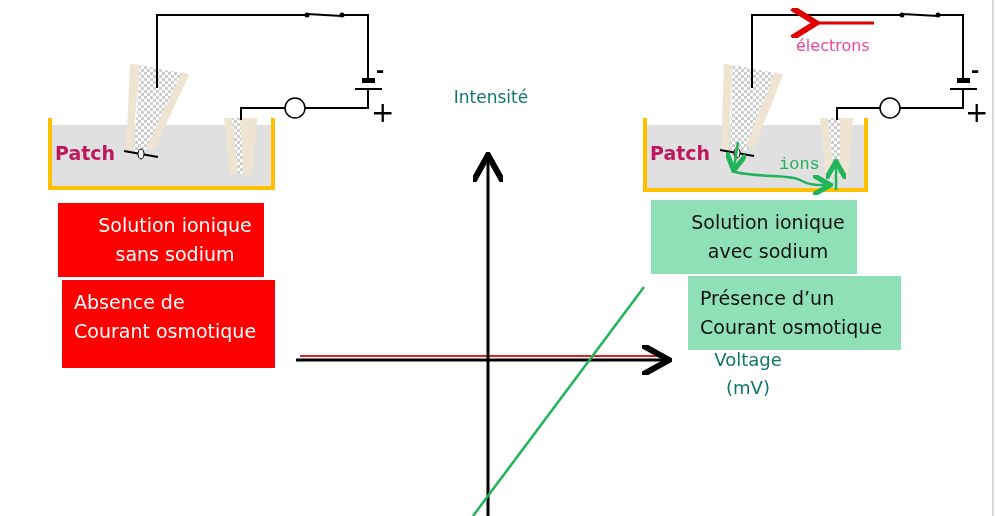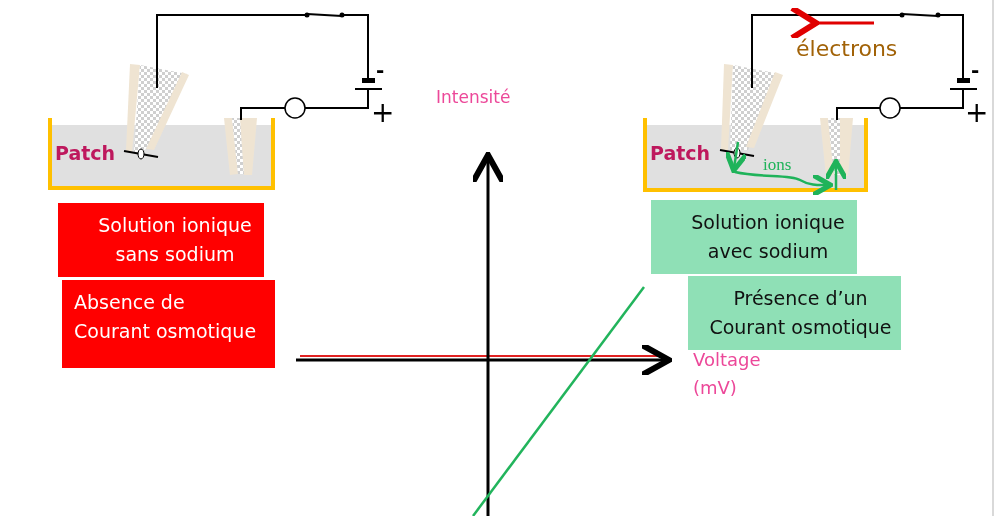--- a/index.html
+++ b/index.html
@@ -7,25 +7,25 @@
          font-family: "Liberation Sans", sans-serif; }
   .right-border { position: absolute; left: 992px; top: 0; width: 2px; height: 516px; background: #d9d9d9; }
   svg.main { position: absolute; left: 0; top: 0; }
   .box { position: absolute; color: #ffffff; font-family: "DejaVu Sans", sans-serif;
          font-size: 19px; line-height: 29px; padding-left: 28px; }
   .box.red { background: #ff0000; }
   .box.green { background: #8fe0b6; color: #111111; }
   .box .line { display: block; white-space: nowrap; }
   .center { text-align: center; }
   .label { position: absolute; font-family: "DejaVu Sans", sans-serif; font-size: 17px;
-           color: #ec4899; text-align: left; line-height: 28px; white-space: nowrap; }
+           color: #0f766e; text-align: center; line-height: 28px; white-space: nowrap; }
   .patch { position: absolute; font-family: "DejaVu Sans", sans-serif; font-weight: bold;
            font-size: 19px; color: #be185d; }
-  .electrons { position: absolute; font-family: "DejaVu Sans", sans-serif; font-size: 22px; color: #a16207; }
-  .ions { position: absolute; font-family: Liberation Serif, serif; font-size: 17px; color: #1fb35a; }
+  .electrons { position: absolute; font-family: "DejaVu Sans", sans-serif; font-size: 16px; color: #ec4899; }
+  .ions { position: absolute; font-family: Liberation Mono, monospace; font-size: 17px; color: #1fb35a; margin-left: 16px; }
   .sign { position: absolute; font-family: "DejaVu Sans", sans-serif; color: #000; font-weight: bold; }
 </style>
 </head>
 <body>
 
 <svg class="main" width="997" height="516" viewBox="0 0 997 516">
   <defs>
     <pattern id="checker" width="6" height="6" patternUnits="userSpaceOnUse">
       <rect width="6" height="6" fill="#ffffff"></rect>
       <rect width="3" height="3" fill="#cfcfcf"></rect>
@@ -127,21 +127,21 @@
 <div class="patch" style="left:650px; top:142px;">Patch</div>
 <div class="electrons" style="left:796px; top:36px;">électrons</div>
 <div class="ions" style="left:763px; top:155px;">ions</div>
 <div class="sign" style="left:971px; top:58px; font-size:20px;">-</div>
 <div class="sign" style="left:965px; top:96px; font-size:28px; font-weight:normal;">+</div>
 
 <div class="box green center" style="left:651px; top:200px; width:206px; height:74px; padding-top:8px; box-sizing:border-box;">
   <span class="line">Solution ionique</span>
   <span class="line">avec sodium</span>
 </div>
-<div class="box green" style="left:688px; top:276px; width:213px; height:74px; padding:8px 0 0 12px; box-sizing:border-box;text-align:center;">
+<div class="box green" style="left:688px; top:276px; width:213px; height:74px; padding:8px 0 0 12px; box-sizing:border-box;">
   <span class="line">Présence d’un</span>
   <span class="line">Courant osmotique</span>
 </div>
 
 <div class="label" style="left:436px; top:83px; width:110px;">
   <span style="display:block">Intensité</span>
 </div>
 <div class="label" style="left:693px; top:346px; width:110px; font-size:18px;">
   <span style="display:block">Voltage</span>
   <span style="display:block">(mV)</span>

